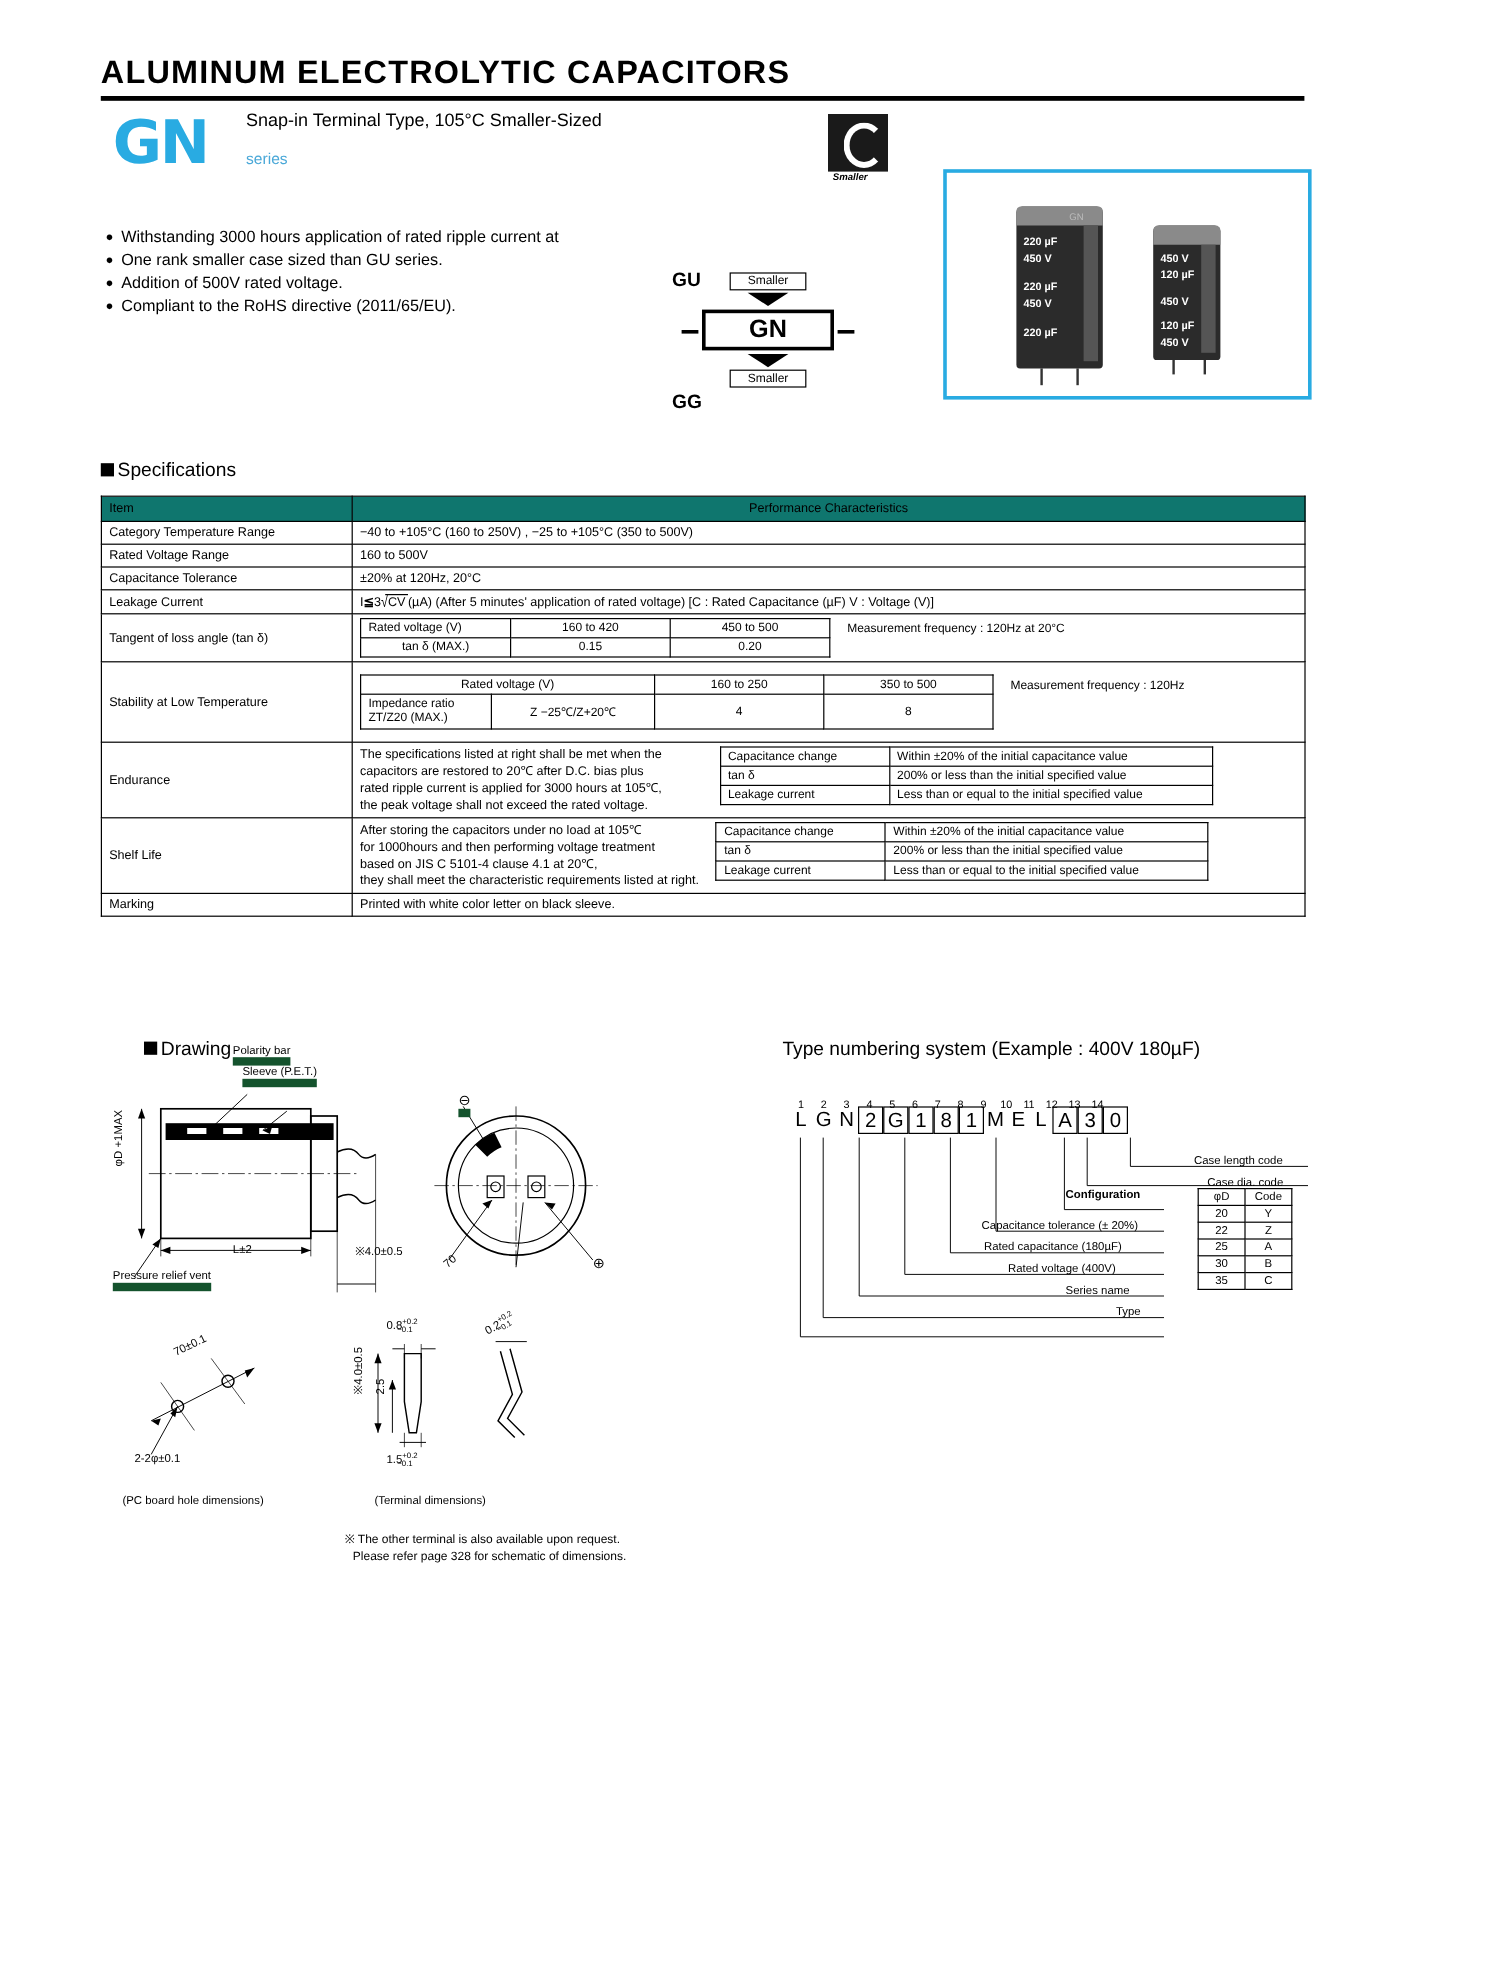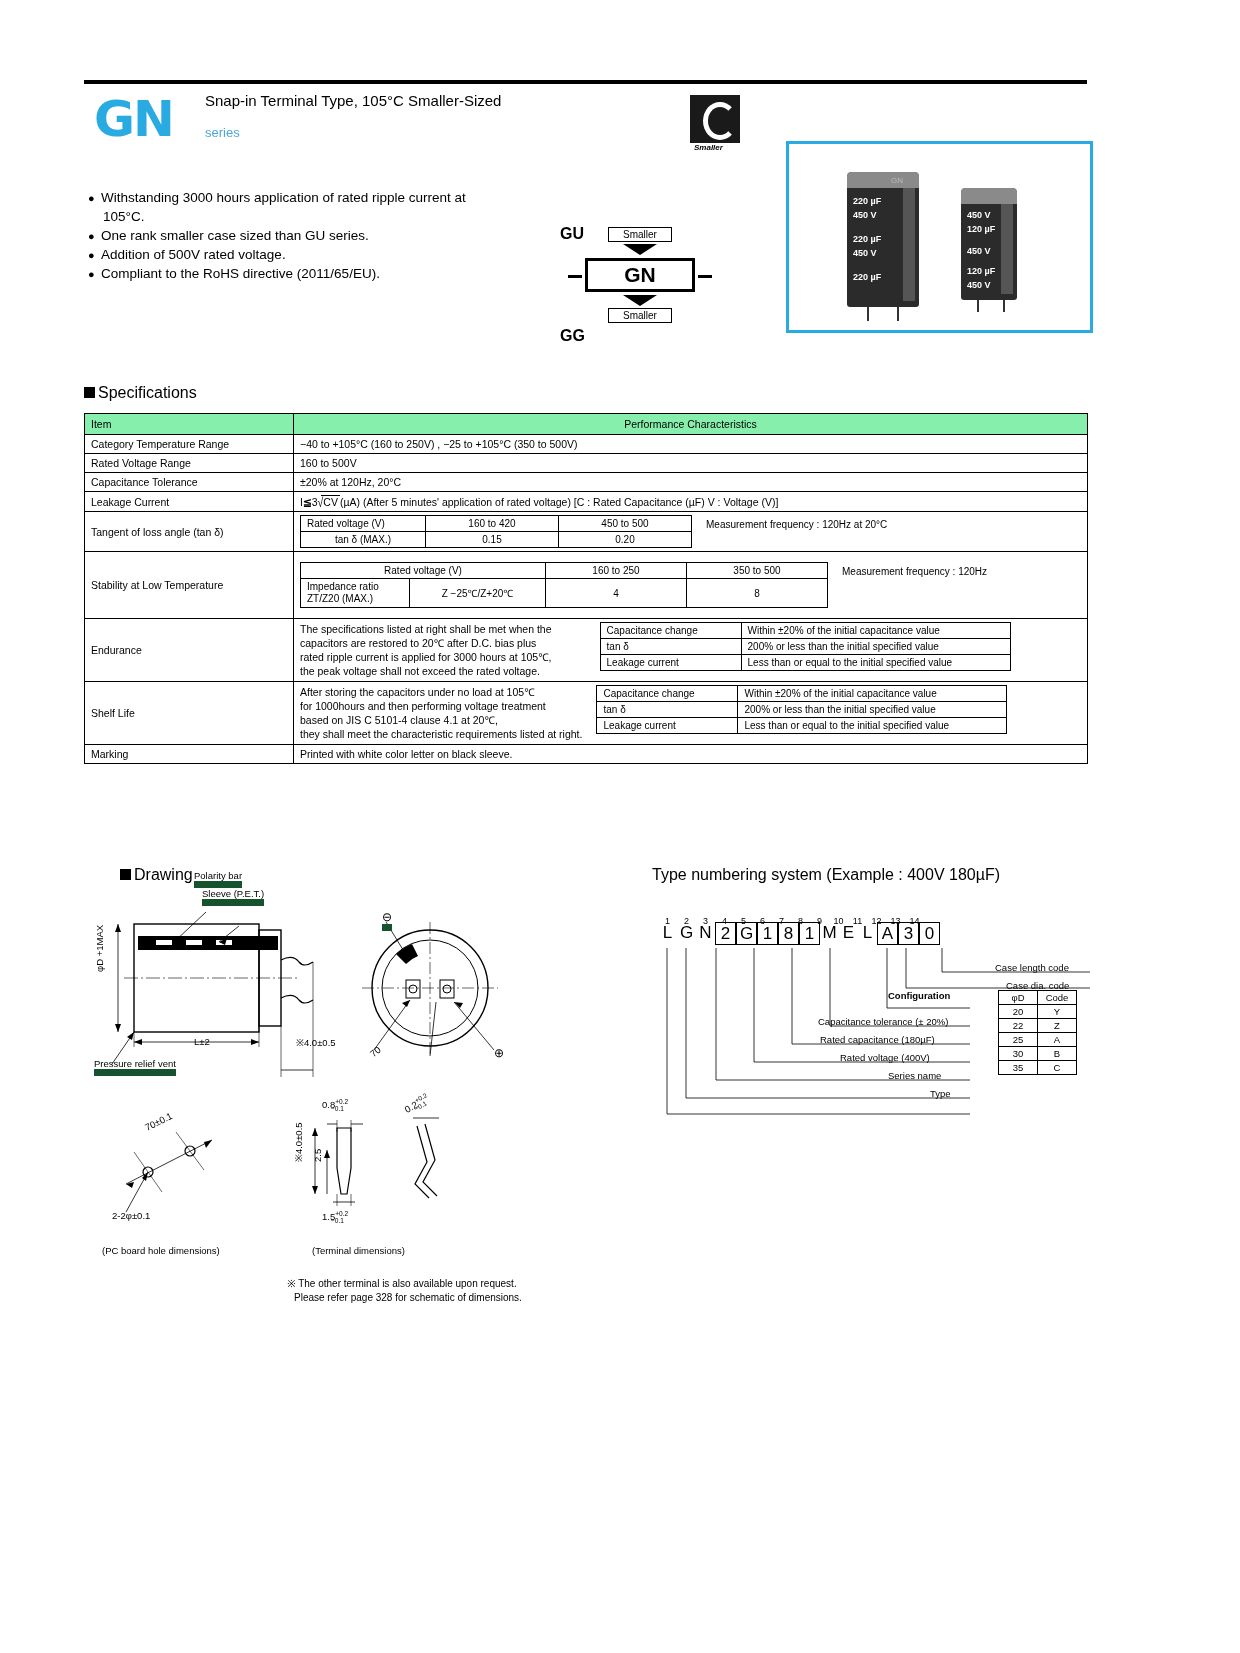--- a/index.html
+++ b/index.html
@@ -41,21 +41,21 @@
   .cap .txt{position:absolute;color:#fff;font-size:8px;font-family:"Liberation Sans",sans-serif;left:6px;}
   .cap .sh{position:absolute;right:4px;top:16px;bottom:6px;width:12px;background:#555;}
   .leadwire{position:absolute;background:#333;width:2px;}
 
   
   .sec-head{position:absolute;font-size:16px;}
   .sec-head .sq{display:inline-block;width:11px;height:11px;background:#000;margin-right:3px;}
 
   table.spec{position:absolute;left:84px;top:413px;width:1004px;border-collapse:collapse;font-size:10.5px;}
   table.spec > tbody > tr > td{border:1px solid #000;padding:3px 6px;vertical-align:middle;}
-  table.spec .hdr td{background:#86efac;text-align:center;padding:4px 6px;}
+  table.spec .hdr td{background:#0f766e;text-align:center;padding:4px 6px;}
   table.spec .itemcol{width:196px;}
   table.spec .hdr .itemcol{text-align:left;}
 
   .inner{border-collapse:collapse;font-size:10px;}
   .inner td{border:1px solid #000;padding:2px 6px;text-align:center;}
   .inner td.lft{text-align:left;}
 
   .rowflex{display:flex;align-items:flex-start;gap:14px;}
   .memo{font-size:10px;padding-top:4px;white-space:nowrap;}
   .blocktxt{font-size:10.5px;line-height:14px;}
@@ -78,34 +78,34 @@
   table.codetbl td{border:1px solid #000;padding:1px 0;text-align:center;width:38px;}
 
   .foot{position:absolute;font-size:10px;line-height:14px;text-align:center;}
   svg{display:block;}
 </style>
 </head>
 <body>
 
 <div class="page">
 
+  <div class="main-title">ALUMINUM  ELECTROLYTIC  CAPACITORS</div>
   <div class="title-rule"></div>
 
   <div class="gn-logo">GN</div>
   <div class="subtitle">Snap-in Terminal Type, 105°C Smaller-Sized</div>
   <div class="series-word">series</div>
 
   <div class="smallmark">
       <div class="c"></div>
     </div>
   <div class="smallmark-label">Smaller</div>
 
   <div class="bullets">
     <div><span class="b">●</span><span>Withstanding 3000 hours application of rated ripple current at</span></div>
-    <div class="cont"><span>105°C.</span></div>
     <div><span class="b">●</span><span>One rank smaller case sized than GU series.</span></div>
     <div><span class="b">●</span><span>Addition of 500V rated voltage.</span></div>
     <div><span class="b">●</span><span>Compliant to the RoHS directive (2011/65/EU).</span></div>
   </div>
 
   <div class="flow">
     <div class="lbl">GU</div>
     <div class="box">Smaller</div>
     <div class="arrow"></div>
     <div class="gnbox">GN</div>

